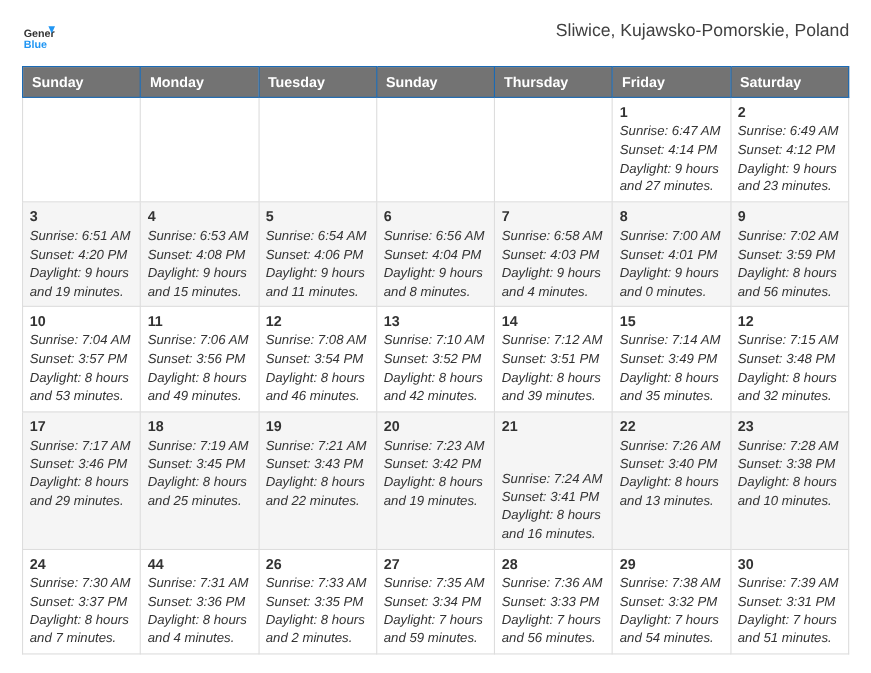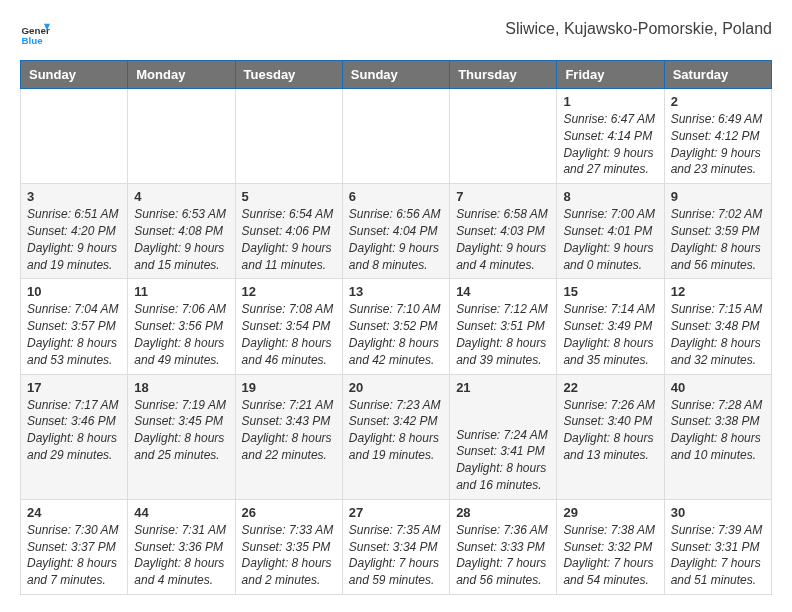--- a/index.html
+++ b/index.html
@@ -247,21 +247,21 @@
 Sunset: 3:41 PM
 Daylight: 8 hours and 16 minutes.</div>
         </td>
         <td>
           <span class="day-number">22</span>
           <div class="day-info" style="white-space: pre-line;">Sunrise: 7:26 AM
 Sunset: 3:40 PM
 Daylight: 8 hours and 13 minutes.</div>
         </td>
         <td>
-          <span class="day-number">40</span>
+          <span class="day-number">23</span>
           <div class="day-info" style="white-space: pre-line;">Sunrise: 7:28 AM
 Sunset: 3:38 PM
 Daylight: 8 hours and 10 minutes.</div>
         </td>
       </tr>
       <tr>
         <td>
           <span class="day-number">24</span>
           <div class="day-info" style="white-space: pre-line;">Sunrise: 7:30 AM
 Sunset: 3:37 PM

